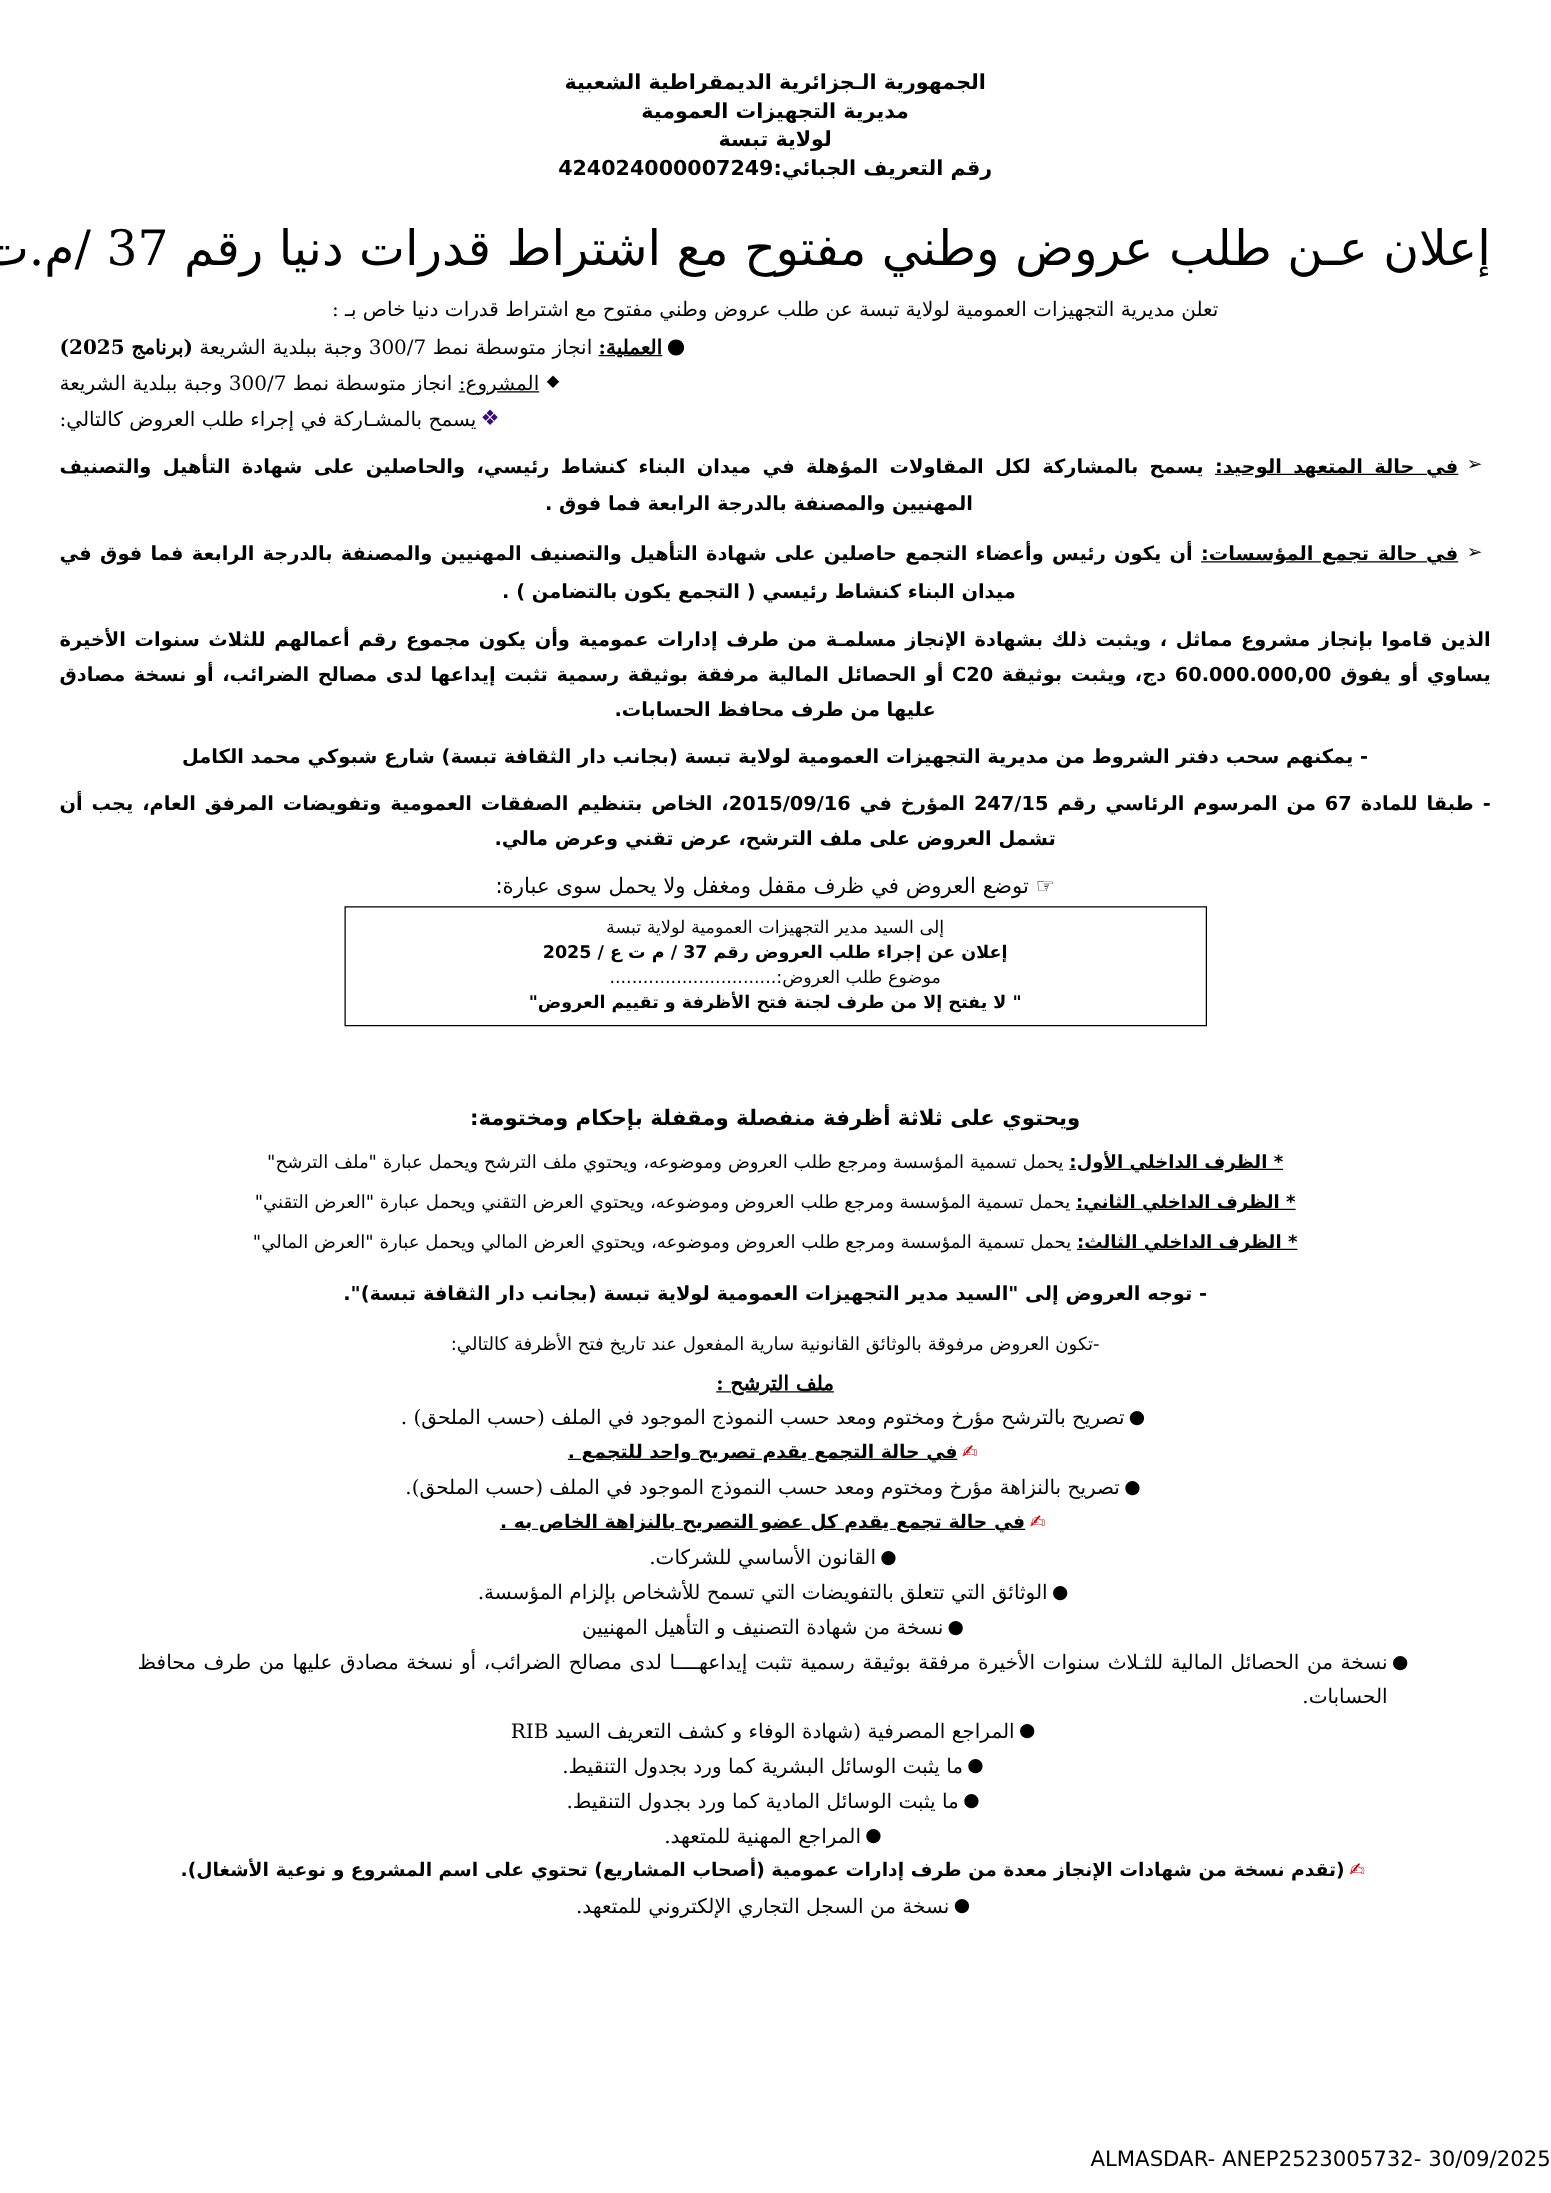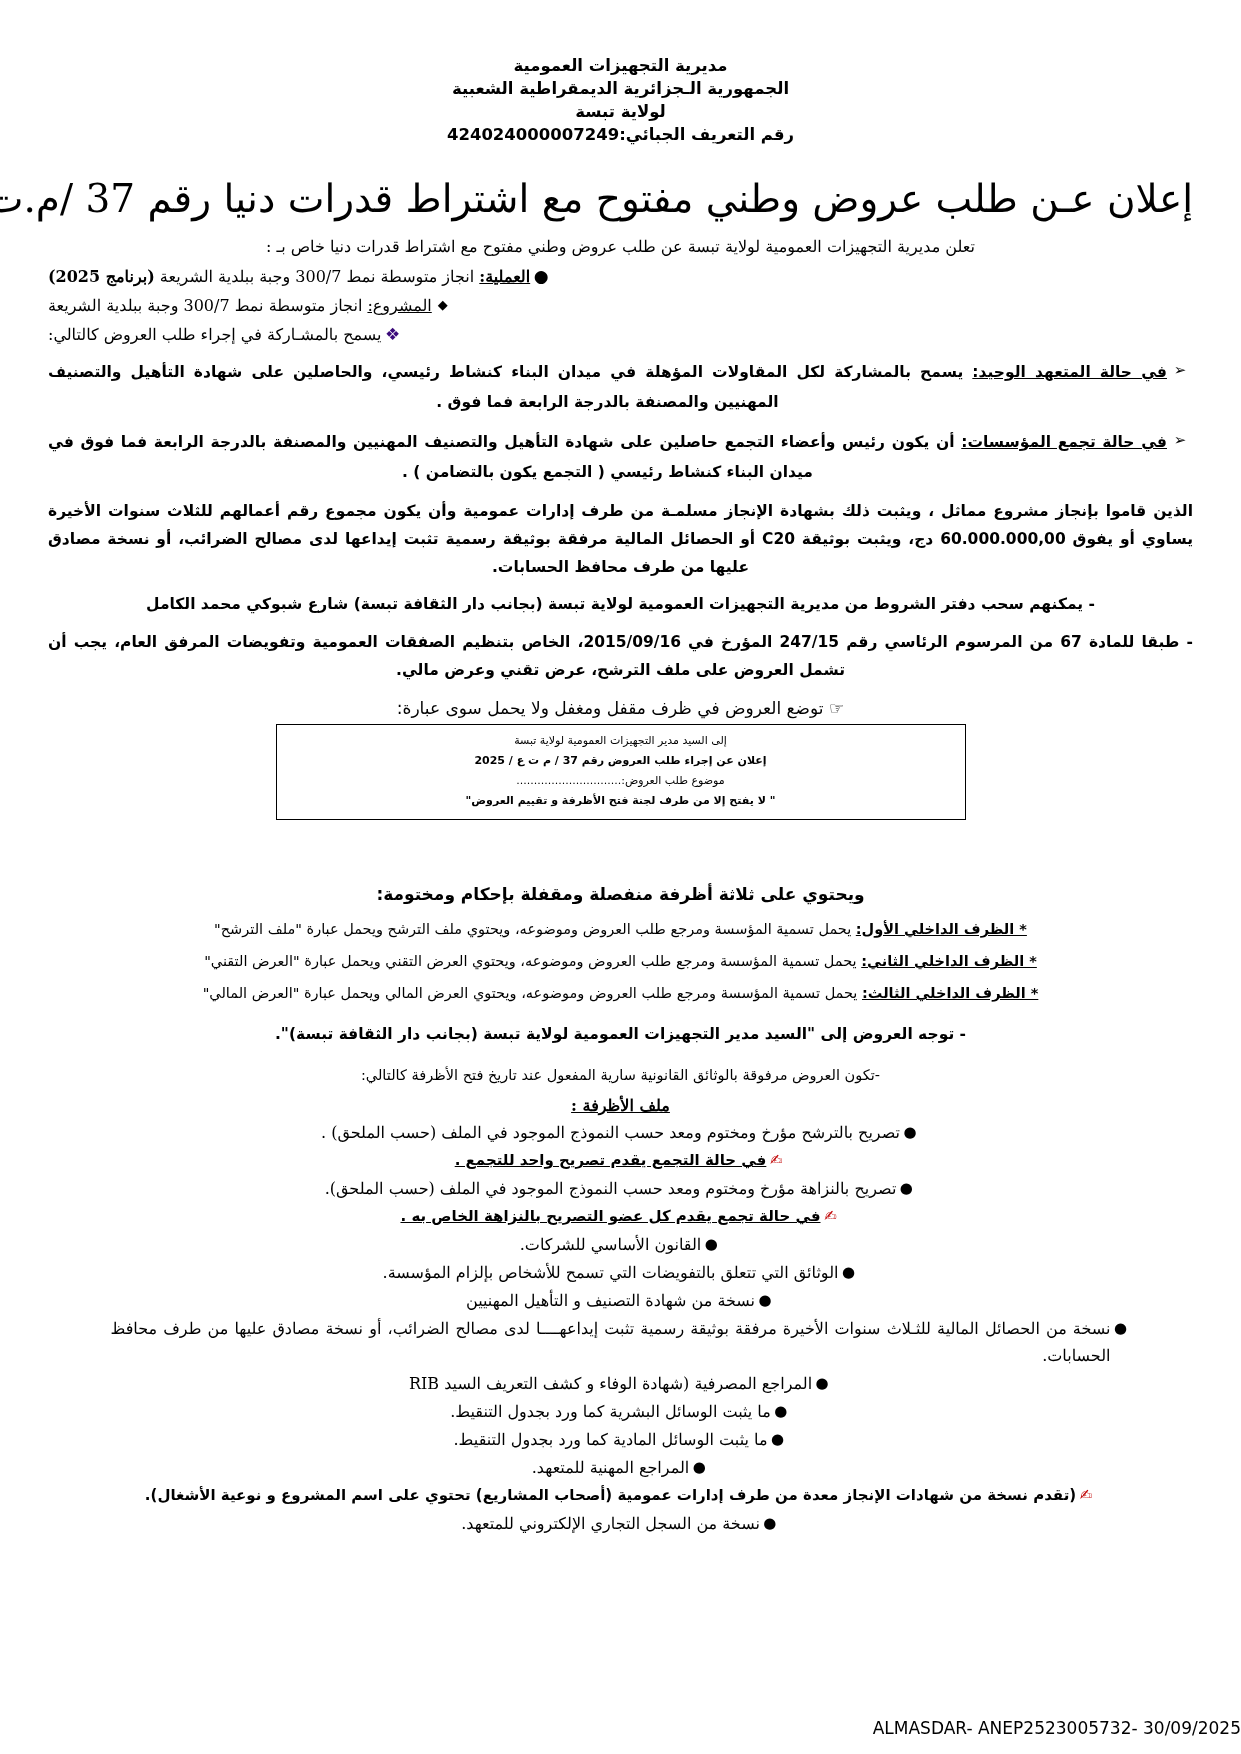--- a/index.html
+++ b/index.html
@@ -132,21 +132,21 @@
   
   .env-box {
     border: 1px solid #000;
     width: 690px;
     margin: 0 auto;
     padding: 6px 10px 8px 10px;
     text-align: center;
     box-sizing: border-box;
   }
   .env-box .l {
-    font-size: 11px;
+    font-size: 14px;
     line-height: 20px;
     font-family: "DejaVu Sans", "Liberation Sans", sans-serif;
   }
   .env-box .l.bold { font-weight: bold; }
 
   .gap-lg { height: 54px; }
 
   .sec-title {
     text-align: center;
     font-weight: bold;
@@ -219,22 +219,22 @@
     direction: ltr;
     margin-left: 44px;
   }
 </style>
 </head>
 <body>
 
 <div class="page">
 
   <div class="header">
+    <div>الجمهورية الـجزائرية الديمقراطية الشعبية</div>
     <div>مديرية التجهيزات العمومية</div>
-    <div>الجمهورية الـجزائرية الديمقراطية الشعبية</div>
     <div>لولاية تبسة</div>
     <div>رقم التعريف الجبائي:424024000007249</div>
   </div>
 
   <div class="main-title">إعلان عـن طلب عروض وطني مفتوح مع اشتراط قدرات دنيا رقم 37 /م.ت.ع / 2025</div>
 
   <div class="intro">تعلن مديرية التجهيزات العمومية لولاية تبسة عن طلب عروض وطني مفتوح مع اشتراط قدرات دنيا خاص بـ :</div>
 
   <div class="brow">
     <div class="bullet dot">●</div>
@@ -305,21 +305,21 @@
     <span>يحمل تسمية المؤسسة ومرجع طلب العروض وموضوعه، ويحتوي العرض التقني ويحمل عبارة "العرض التقني"</span>
   </div>
   <div class="env-line">
     <span class="u b">* الظرف الداخلي الثالث:</span>
     <span>يحمل تسمية المؤسسة ومرجع طلب العروض وموضوعه، ويحتوي العرض المالي ويحمل عبارة "العرض المالي"</span>
   </div>
 
   <div class="addr-line">- توجه العروض إلى "السيد مدير التجهيزات العمومية لولاية تبسة  (بجانب دار الثقافة تبسة)".</div>
   <div class="env-line">-تكون العروض مرفوقة بالوثائق القانونية سارية المفعول عند تاريخ فتح الأظرفة كالتالي:</div>
 
-  <div class="sub-head">ملف الأظرفة :</div>
+  <div class="sub-head">ملف الترشح :</div>
 
   <div>
     <div class="li-row">
       <div class="mk">●</div>
       <div class="tx">تصريح بالترشح مؤرخ ومختوم ومعد حسب النموذج الموجود في الملف (حسب الملحق) .</div>
     </div>
     <div class="li-row">
       <div class="mk bullet pen">✍</div>
       <div class="tx bold-sans">في حالة التجمع يقدم تصريح واحد للتجمع .</div>
     </div>

